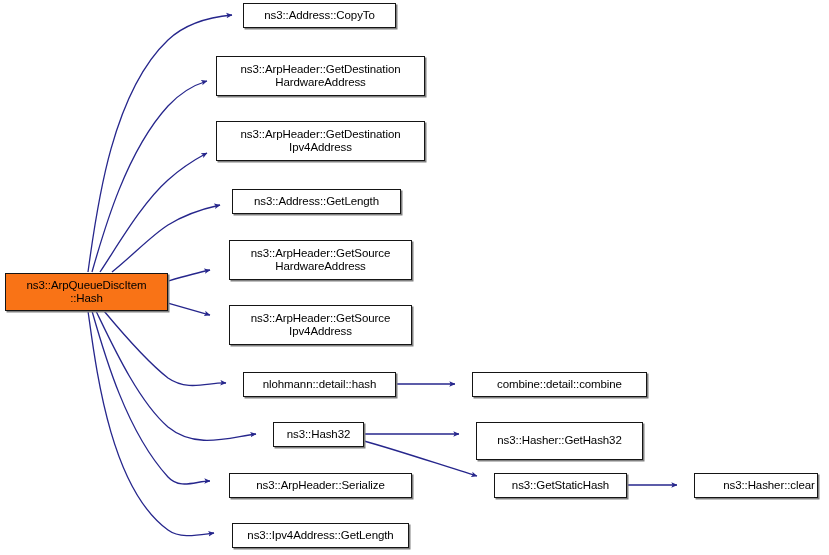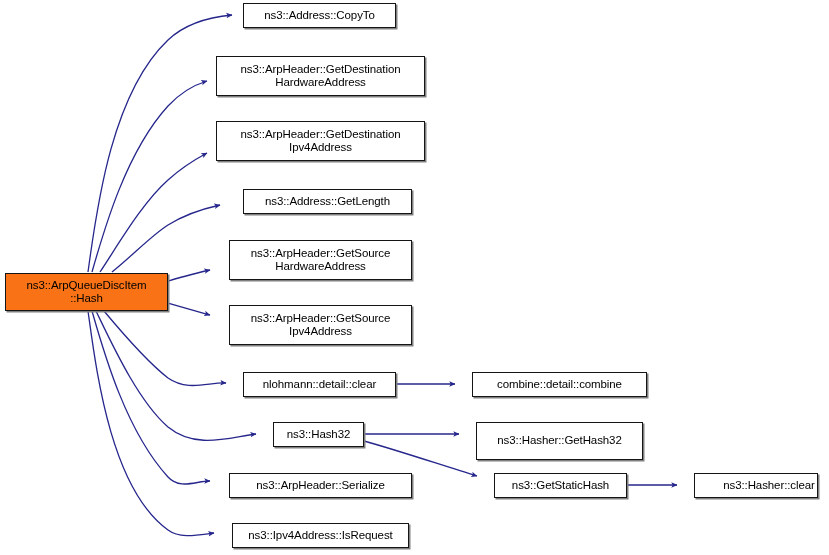--- a/index.html
+++ b/index.html
@@ -75,26 +75,26 @@
       <path d="M 364 441 C 400 451 441 465 477 476" fill="none" stroke="#26268c" stroke-width="1.3" marker-end="url(#arrowhead)"></path>
       <path d="M 627 485 L 677 485" fill="none" stroke="#26268c" stroke-width="1.3" marker-end="url(#arrowhead)"></path>
     </svg>
 <div class="node root" style="left: 5px; top: 273px; width: 163px; height: 38px;"><span class="node-label">ns3::ArpQueueDiscItem
 ::Hash</span></div>
     <div class="node" style="left: 243px; top: 3px; width: 153px; height: 25px;"><span class="node-label">ns3::Address::CopyTo</span></div>
     <div class="node" style="left: 216px; top: 56px; width: 209px; height: 40px;"><span class="node-label">ns3::ArpHeader::GetDestination
 HardwareAddress</span></div>
     <div class="node" style="left: 216px; top: 121px; width: 209px; height: 40px;"><span class="node-label">ns3::ArpHeader::GetDestination
 Ipv4Address</span></div>
-    <div class="node" style="left: 243px; top: 189px; width: 169px; height: 25px;"><span class="node-label">ns3::Address::GetLength</span></div>
+    <div class="node" style="left: 232px; top: 189px; width: 169px; height: 25px;"><span class="node-label">ns3::Address::GetLength</span></div>
     <div class="node" style="left: 229px; top: 240px; width: 183px; height: 40px;"><span class="node-label">ns3::ArpHeader::GetSource
 HardwareAddress</span></div>
     <div class="node" style="left: 229px; top: 305px; width: 183px; height: 40px;"><span class="node-label">ns3::ArpHeader::GetSource
 Ipv4Address</span></div>
-    <div class="node" style="left: 243px; top: 372px; width: 153px; height: 25px;"><span class="node-label">nlohmann::detail::clear</span></div>
+    <div class="node" style="left: 243px; top: 372px; width: 153px; height: 25px;"><span class="node-label">nlohmann::detail::hash</span></div>
     <div class="node" style="left: 273px; top: 422px; width: 91px; height: 25px;"><span class="node-label">ns3::Hash32</span></div>
     <div class="node" style="left: 229px; top: 473px; width: 183px; height: 25px;"><span class="node-label">ns3::ArpHeader::Serialize</span></div>
-    <div class="node" style="left: 232px; top: 523px; width: 177px; height: 25px;"><span class="node-label">ns3::Ipv4Address::IsRequest</span></div>
+    <div class="node" style="left: 232px; top: 523px; width: 177px; height: 25px;"><span class="node-label">ns3::Ipv4Address::GetLength</span></div>
     <div class="node" style="left: 472px; top: 372px; width: 175px; height: 25px;"><span class="node-label">combine::detail::combine</span></div>
     <div class="node" style="left: 476px; top: 422px; width: 167px; height: 38px;"><span class="node-label">ns3::Hasher::GetHash32</span></div>
     <div class="node" style="left: 494px; top: 473px; width: 133px; height: 25px;"><span class="node-label">ns3::GetStaticHash</span></div>
     <div class="node" style="left: 694px; top: 473px; width: 124px; height: 25px; padding-left: 26px;"><span class="node-label">ns3::Hasher::clear</span></div>
   </div>
 
 </body></html>

